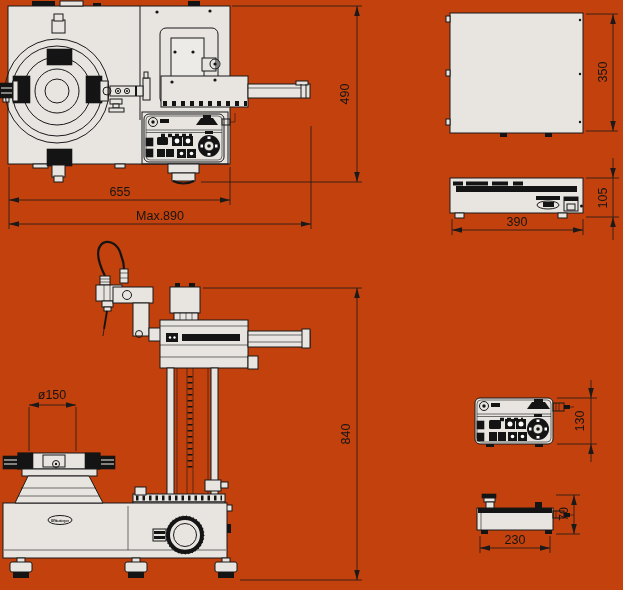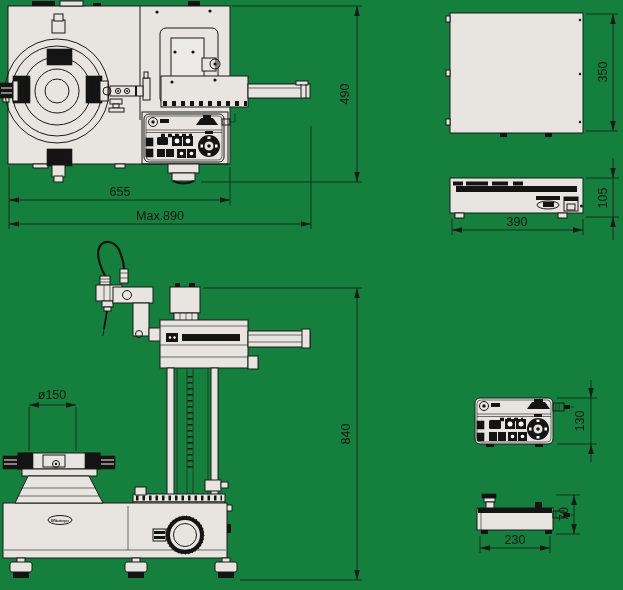--- a/index.html
+++ b/index.html
@@ -1,16 +1,16 @@
 <!DOCTYPE html>
 <html><head>
 <meta charset="utf-8">
 <style>
   html,body{margin:0;padding:0;background:#fff}
-  .stage{position:relative;width:623px;height:590px;background:#15803d;overflow:hidden;
+  .stage{position:relative;width:623px;height:590px;background:#c2410c;overflow:hidden;
          font-family:"Liberation Sans",sans-serif}
   svg{display:block}
   .body{fill:#e8e5e1;stroke:#1a1a1a;stroke-width:1}
   .body2{fill:#edebe8;stroke:#1a1a1a;stroke-width:1}
   .ln{fill:none;stroke:#1a1a1a;stroke-width:1}
   .thin{fill:none;stroke:#1a1a1a;stroke-width:.6}
   .dk{fill:#141414;stroke:none}
   .dko{fill:#141414;stroke:#141414;stroke-width:.6}
   .wt{fill:#ffffff;stroke:none}
   .dim{fill:none;stroke:#1a1a1a;stroke-width:.8}

